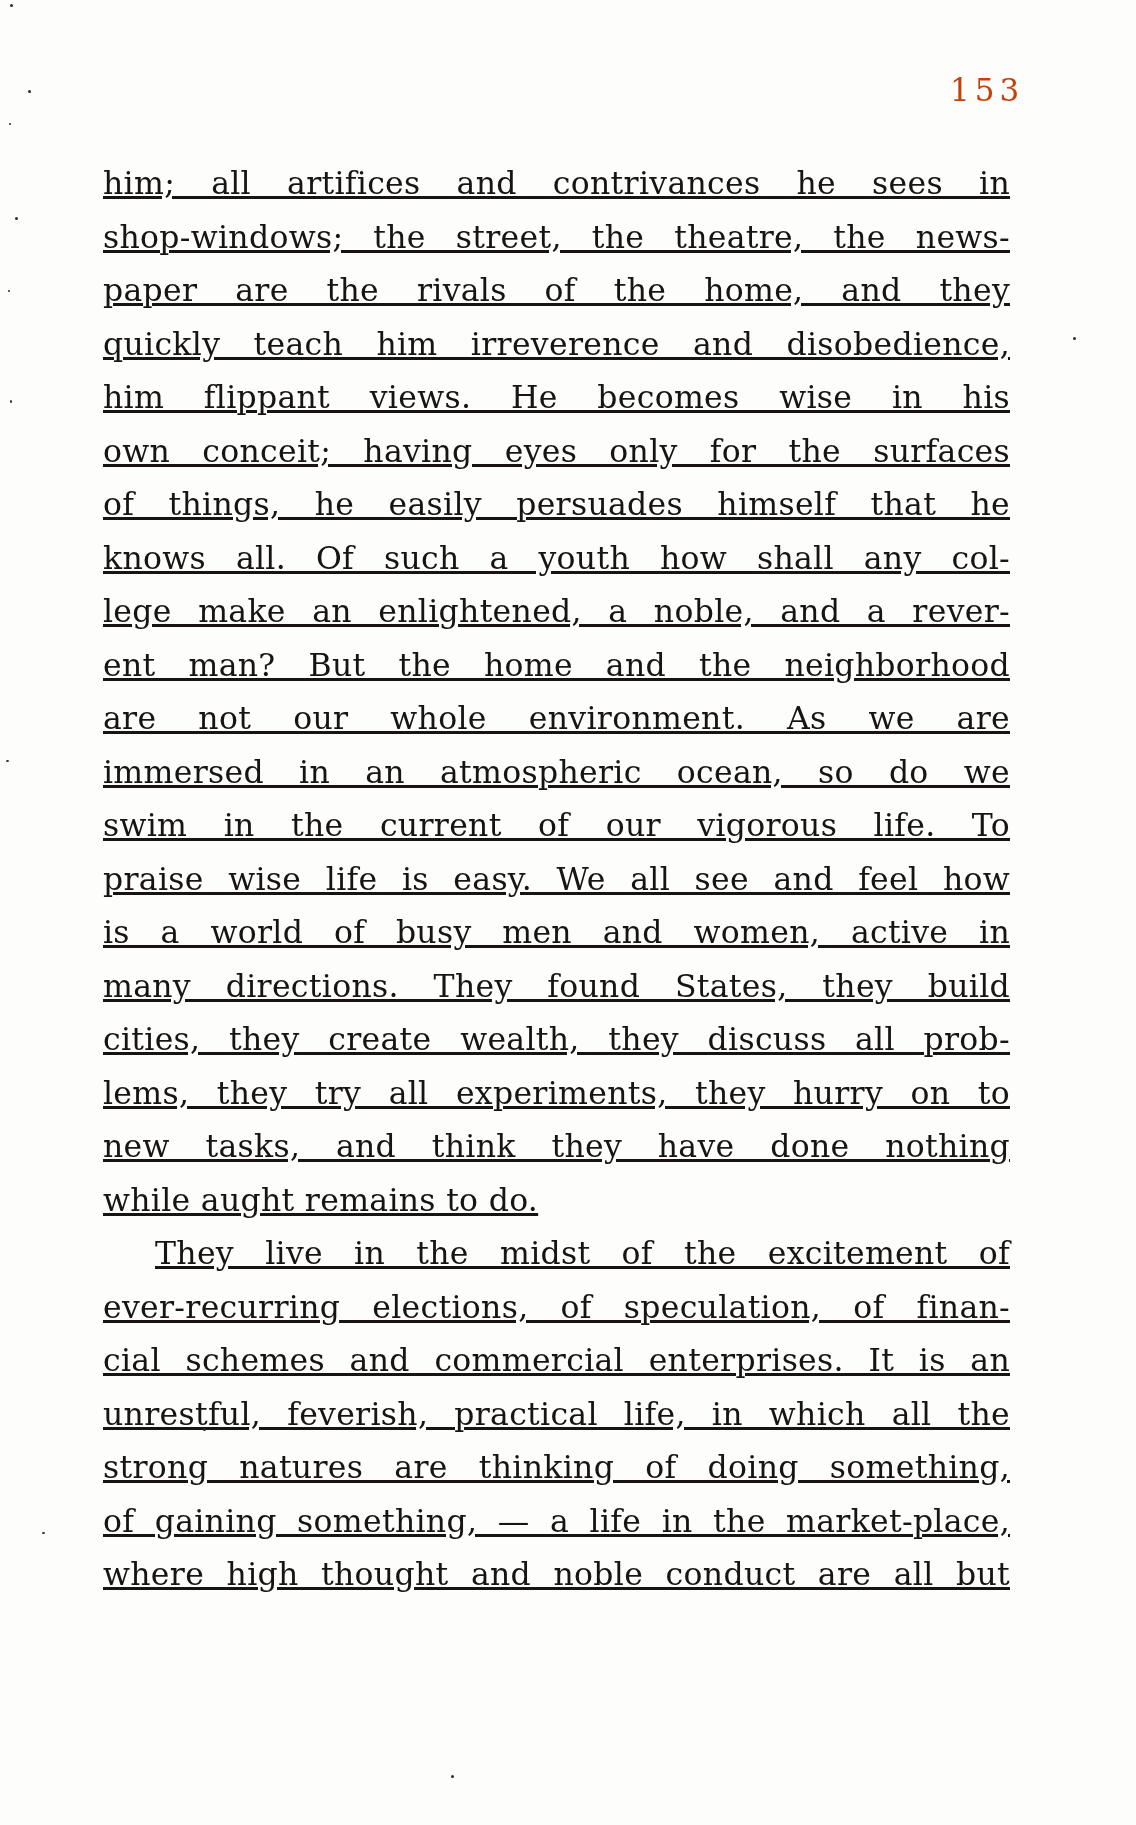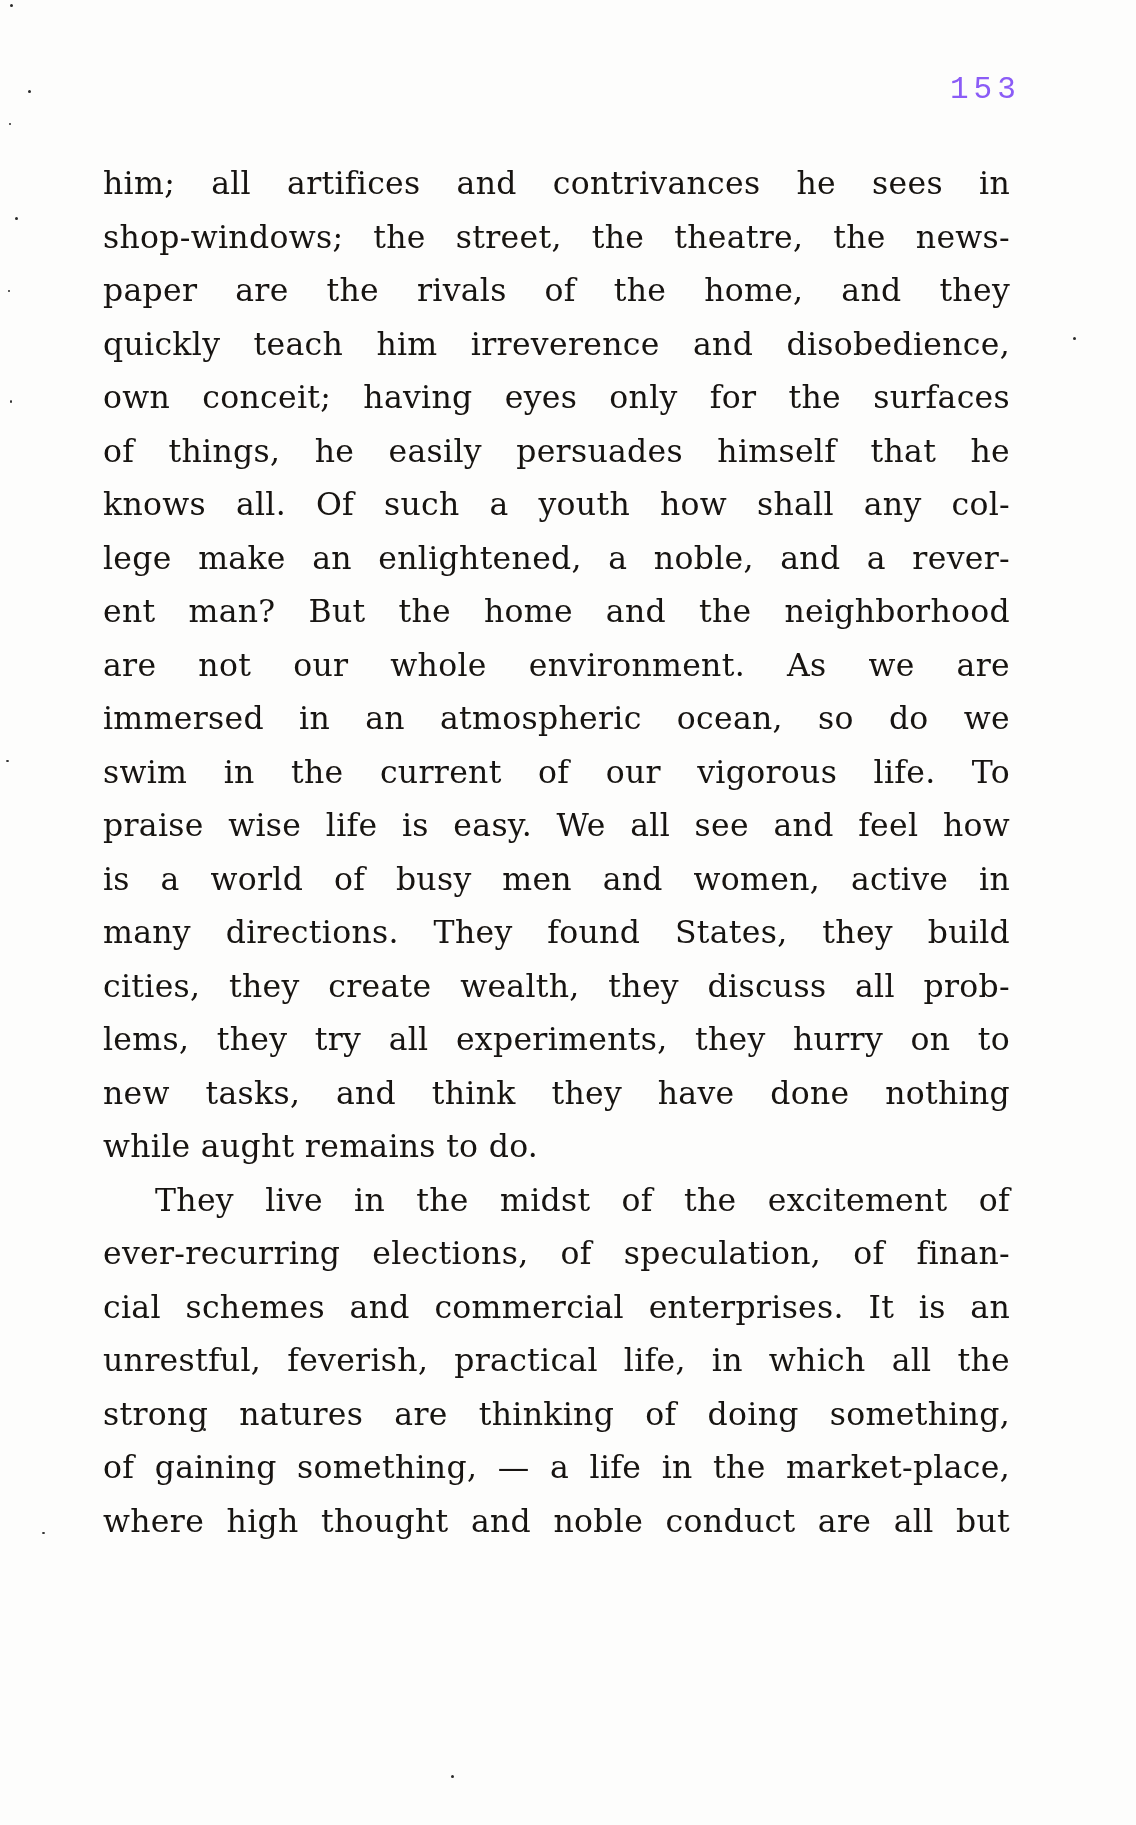--- a/index.html
+++ b/index.html
@@ -23,31 +23,31 @@
     letter-spacing: 5px;
     word-spacing: 14px;
     color: #161310;
     white-space: nowrap;
   }
   .page-number {
     position: absolute;
     left: 950px; top: 72px;
     font-size: 31px;
     letter-spacing: 5px;
-    color: #8b5cf6;
-    font-family: Liberation Mono, monospace;
+    color: #c2410c;
   }
   .body-text {
     position: absolute;
     left: 103px; top: 157px;
     width: 907px;
     font-size: 31.5px;
     line-height: 53.5px;
     letter-spacing: 0.3px;
     color: #171411;
+    text-decoration: underline;
   }
   .line {
     text-align: justify;
     text-align-last: justify;
     height: 53.5px;
     overflow: visible;
     white-space: nowrap;
   }
   .line.para-end { text-align-last: left; }
   .line.indent { text-indent: 52px; }
@@ -64,20 +64,21 @@
 
 
   <span class="page-number">153</span>
 
   <div class="body-text">
 
   <div class="line">him; all artifices and contrivances he sees in</div>
       <div class="line">shop-windows; the street, the theatre, the news-</div>
       <div class="line">paper are the rivals of the home, and they</div>
       <div class="line">quickly teach him irreverence and disobedience,</div>
+      <div class="line">him flippant views. He becomes wise in his</div>
       <div class="line">own conceit; having eyes only for the surfaces</div>
       <div class="line">of things, he easily persuades himself that he</div>
       <div class="line">knows all. Of such a youth how shall any col-</div>
       <div class="line">lege make an enlightened, a noble, and a rever-</div>
       <div class="line">ent man? But the home and the neighborhood</div>
       <div class="line">are not our whole environment. As we are</div>
       <div class="line">immersed in an atmospheric ocean, so do we</div>
       <div class="line">swim in the current of our vigorous life. To</div>
       <div class="line">praise wise life is easy. We all see and feel how</div>
       <div class="line">is a world of busy men and women, active in</div>

